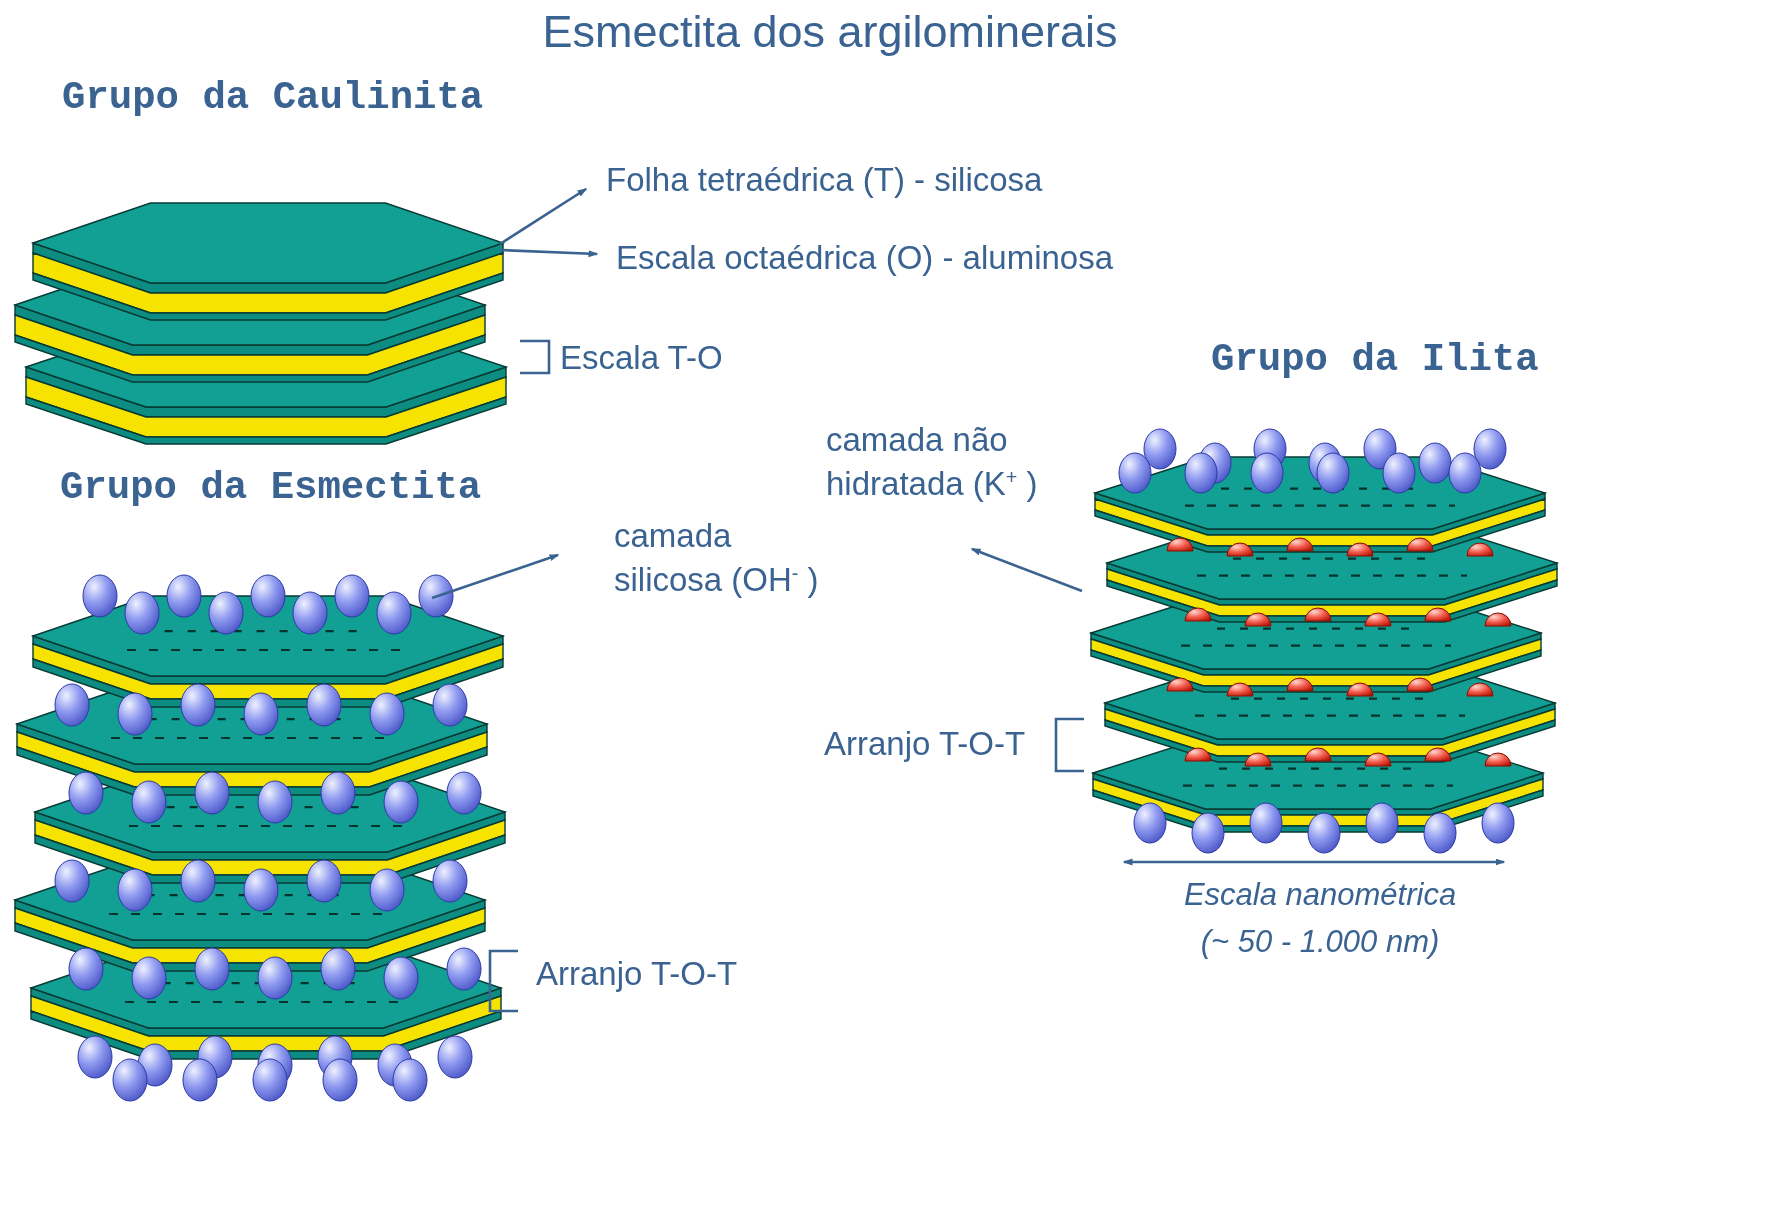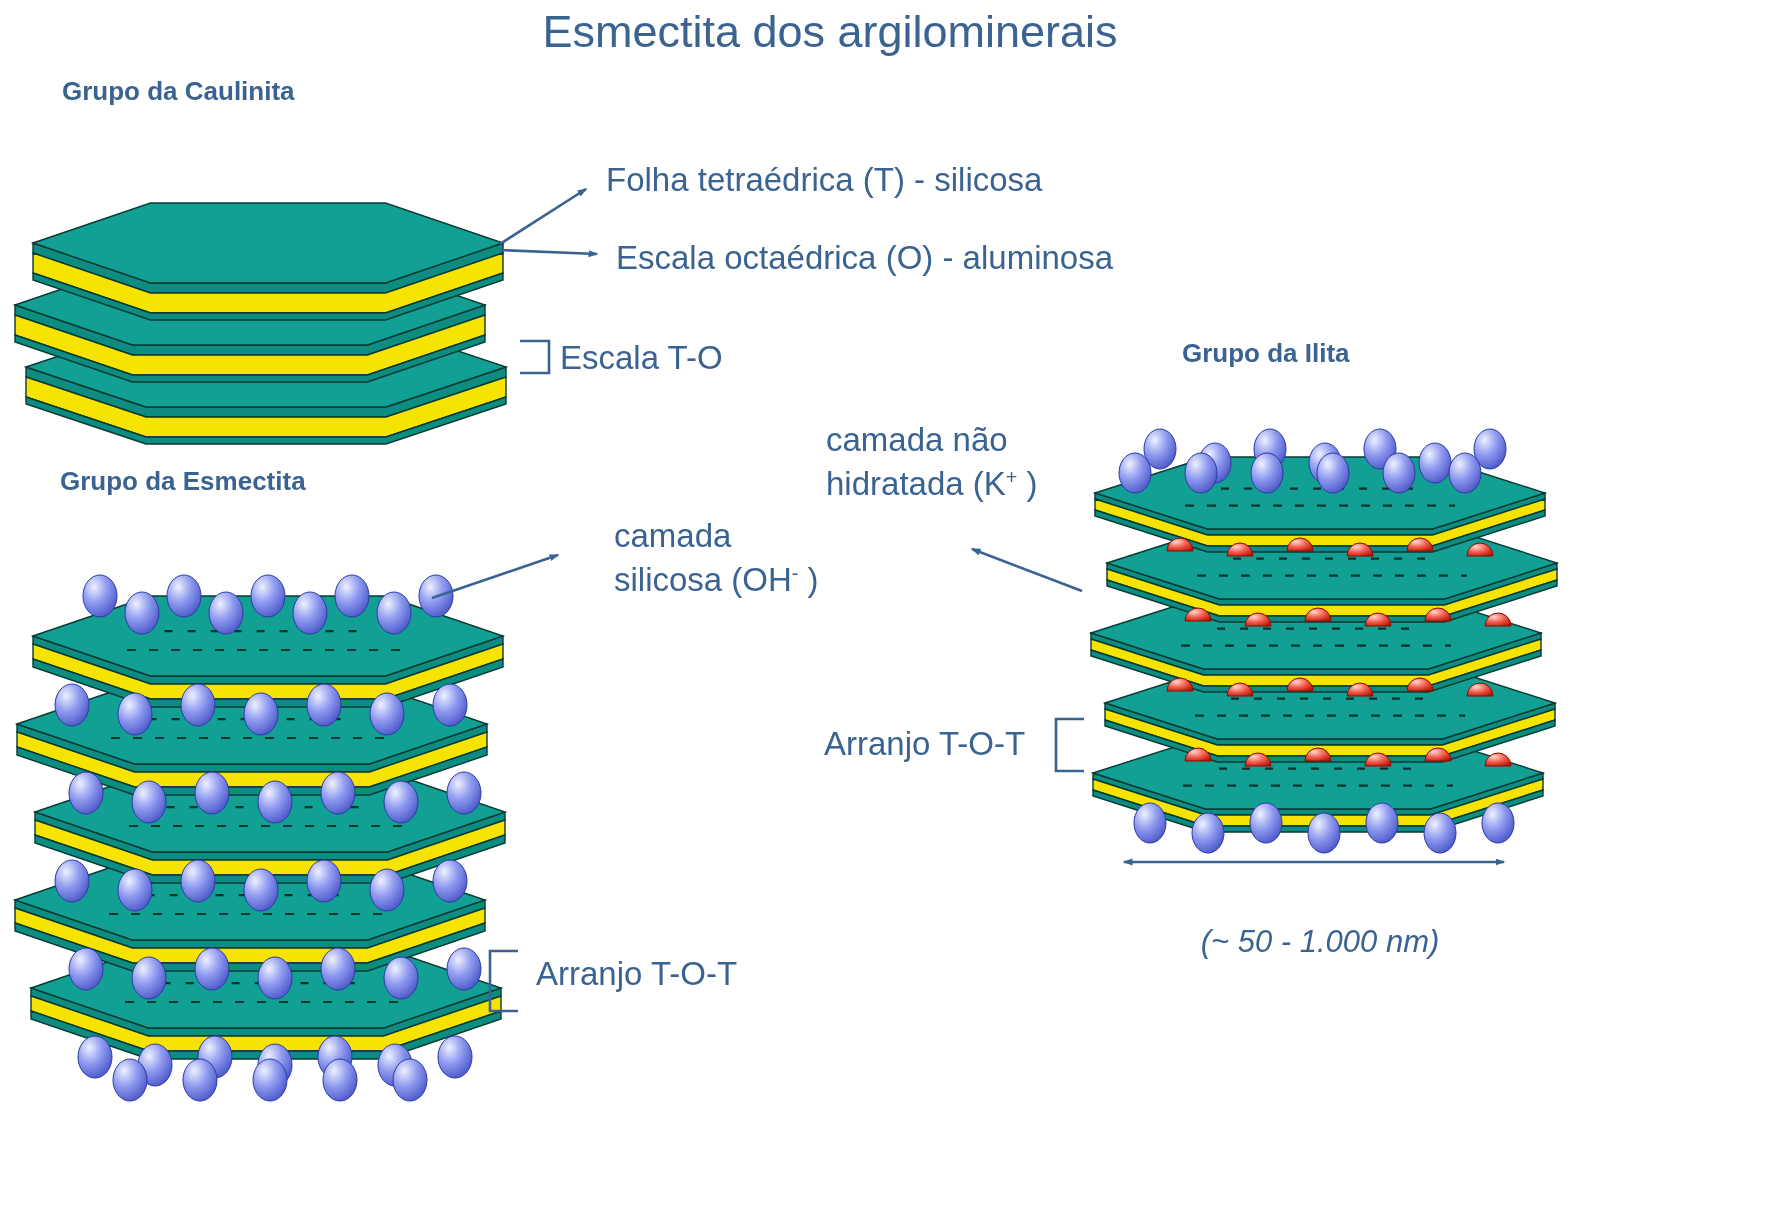--- a/index.html
+++ b/index.html
@@ -22,24 +22,25 @@
   }
   .title {
     position: absolute;
     left: 0; top: 6px; width: 1660px;
     text-align: center;
     font-size: 45px;
     color: var(--txt);
   }
   .heading {
     position: absolute;
-    font-size: 26px;
+    font-size: 39px;
     font-weight: 700;
     color: var(--txt);
     white-space: nowrap;
+    font-family: Liberation Mono, monospace;
   }
   .escala {
     position: absolute;
     left: 1120px; top: 872px; width: 400px;
     text-align: center;
     font-style: italic;
     font-size: 31px;
     line-height: 1.5;
     color: var(--txt);
     white-space: nowrap;
@@ -65,31 +66,31 @@
 
 <div class="heading" style="left:60px; top:466px;">Grupo da Esmectita</div>
 
 <div class="lbl" style="left:574px; top:514px;margin-left:40px;">
   <span>camada</span><br>
   <span>silicosa (OH</span><sup class="ssup">-</sup><span> )</span>
 </div>
 
 <div class="lbl" style="left:536px; top:952px;">Arranjo T-O-T</div>
 
-<div class="heading" style="left:1182px; top:338px;">Grupo da Ilita</div>
+<div class="heading" style="left:1211px; top:338px;">Grupo da Ilita</div>
 
 <div class="lbl" style="left:826px; top:418px;">
   <span>camada não</span><br>
   <span>hidratada (K</span><sup class="ssup">+</sup><span> )</span>
 </div>
 
 <div class="lbl" style="left:824px; top:722px;">Arranjo T-O-T</div>
 
 <div class="escala">
-  <br>
+  <span>Escala nanométrica</span><br>
   <span>(~ 50 - 1.000 nm)</span>
 </div>
 
 <svg id="svg-caulinita" class="diagram" style="left:0; top:140px;" width="545" height="355">
     <g>
       <path d="M26 227 L146 267 L386 267 L506 227 L506 237 L386 277 L146 277 L26 237 Z" fill="#0d8d82" stroke="#083a34" stroke-width="1.4"></path>
       <path d="M26 237 L146 277 L386 277 L506 237 L506 257 L386 297 L146 297 L26 257 Z" fill="#f6e400" stroke="#083a34" stroke-width="1.4"></path>
       <path d="M26 257 L146 297 L386 297 L506 257 L506 264 L386 304 L146 304 L26 264 Z" fill="#0d8d82" stroke="#083a34" stroke-width="1.4"></path>
       <path d="M26,227 L146,187 L386,187 L506,227 L386,267 L146,267 Z" fill="#11a093" stroke="#083a34" stroke-width="1.4"></path>
     </g>

